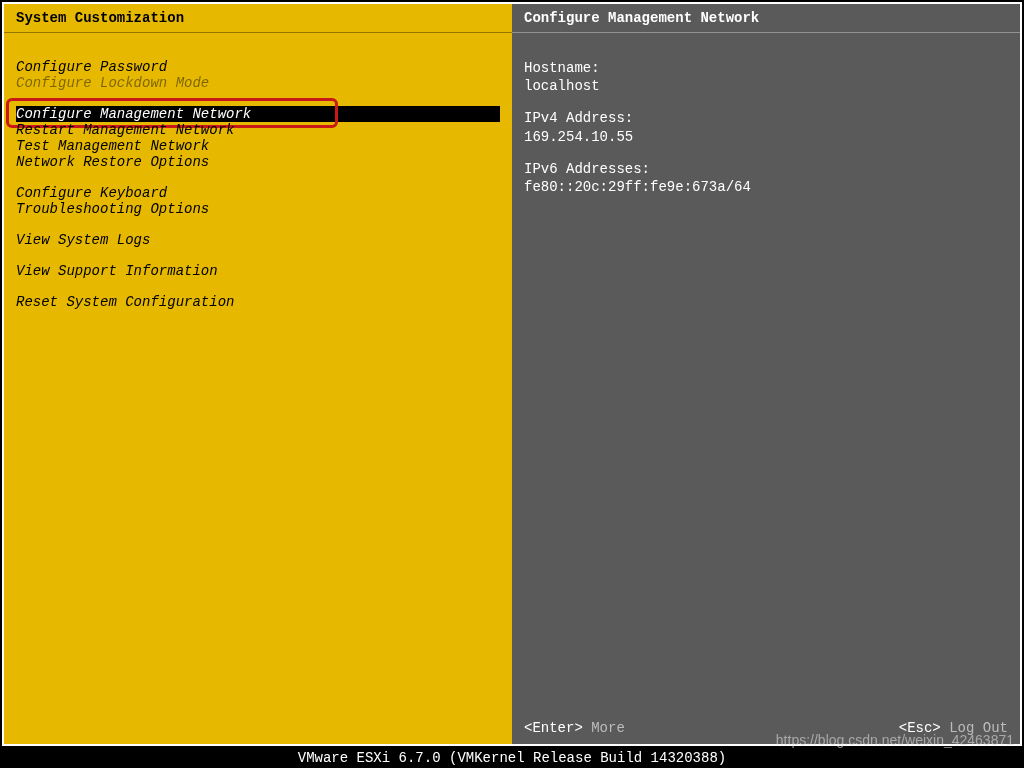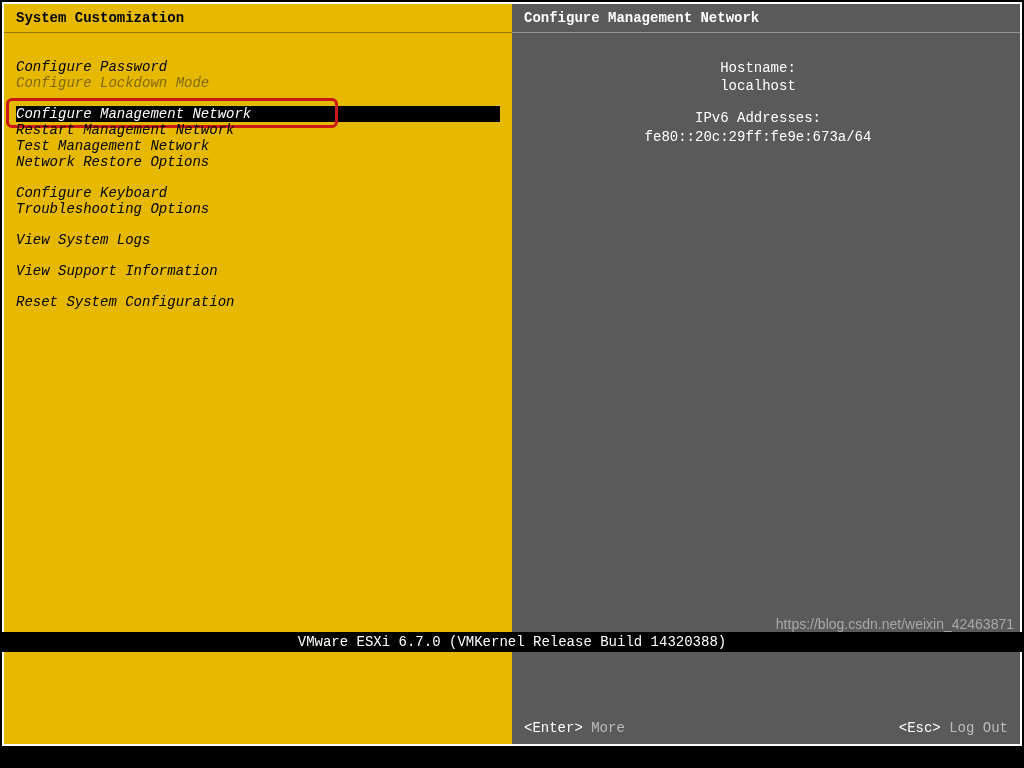--- a/index.html
+++ b/index.html
@@ -1,25 +1,25 @@
 <!DOCTYPE html>
 <html><head>
   <meta charset="utf-8">
   <style>
     * { margin: 0; padding: 0; box-sizing: border-box; font-family: 'Courier New', monospace; font-size: 14px; }
     body { width: 1024px; height: 768px; background: #000; overflow: hidden; position: relative; }
-    .outer { width: 1024px; height: 652px; background: #000; position: relative; }
+    .outer { width: 1024px; height: 768px; background: #000; position: relative; }
     .container { position: absolute; top: 2px; left: 2px; width: 1020px; height: 744px; border: 2px solid #fff; display: flex; }
     .left-pane { width: 508px; height: 100%; background: #e6b800; display: flex; flex-direction: column; position: relative; }
     .right-pane { flex: 1; height: 100%; background: #5a5a5a; display: flex; flex-direction: column; position: relative; }
     .pane-header { padding: 6px 12px; font-weight: bold; border-bottom: 1px solid rgba(0,0,0,0.2); }
     .left-pane .pane-header { color: #000; border-bottom: 1px solid rgba(0,0,0,0.35); }
     .right-pane .pane-header { color: #fff; border-bottom: 1px solid rgba(255,255,255,0.35); }
     .left-body { padding: 26px 12px 12px 12px; color: #000; }
-    .right-body { padding: 26px 28px 12px 12px; color: #fff; line-height: 1.3; text-align: center; }
+    .right-body { padding: 26px 28px 12px 12px; color: #fff; line-height: 1.3; }
     .menu-group { margin-bottom: 15px; font-style: italic; }
     .menu-item { padding: 0px 0px; color: #000; cursor: default; white-space: nowrap; }
     .menu-item.disabled { color: rgba(0,0,0,0.45); }
     .menu-item.selected { background: #000; color: #fff; }
     .menu-wrap { position: relative; }
     .annot-box { position: absolute; top: -8px; left: -10px; width: 332px; height: 30px; border: 3px solid #c81818; border-radius: 6px; pointer-events: none; }
     .right-section { margin-bottom: 14px; }
     .right-hint { color: #bcbcbc; margin-top: 10px; }
     .right-footer { position: absolute; bottom: 8px; left: 12px; right: 12px; display: flex; justify-content: space-between; color: #fff; }
     .key { color: #fff; }
@@ -84,20 +84,24 @@
         </div>
     </div>
     <div class="right-pane">
       <div class="pane-header">Configure Management Network</div>
       <div class="right-body">
         <div class="right-section">
           <div>Hostname:</div>
           <div>localhost</div>
         </div>
         <div class="right-section">
+          <div>IPv4 Address:</div>
+          <div>169.254.10.55</div>
+        </div>
+        <div class="right-section">
           <div>IPv6 Addresses:</div>
           <div>fe80::20c:29ff:fe9e:673a/64</div>
         </div>
       </div>
       <div class="right-footer">
         <div>
           <span class="key">&lt;Enter&gt;</span>
           <span class="key-label">More</span>
         </div>
         <div>

